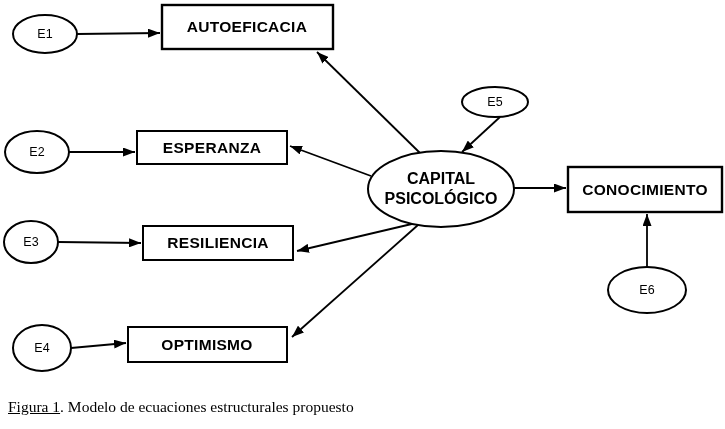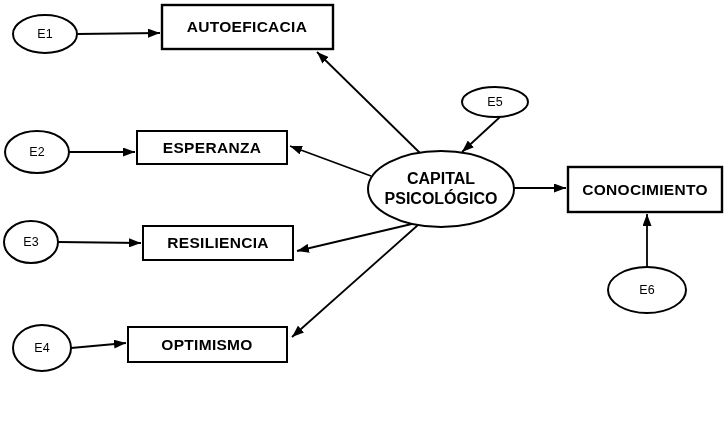--- a/index.html
+++ b/index.html
@@ -126,13 +126,16 @@
     <g>
       <rect class="shape" x="128" y="327" width="159" height="35"></rect>
       <text class="box-label" x="207" y="350">OPTIMISMO</text>
     </g>
     <g>
       <rect class="shape heavy" x="568" y="167" width="154" height="45"></rect>
       <text class="box-label" x="645" y="195">CONOCIMIENTO</text>
     </g>
   </svg>
 
+  <div class="caption">
+    <span class="underlined">Figura 1</span><span>. Modelo de ecuaciones estructurales propuesto</span>
+  </div>
 </div>
 
 </body></html>

